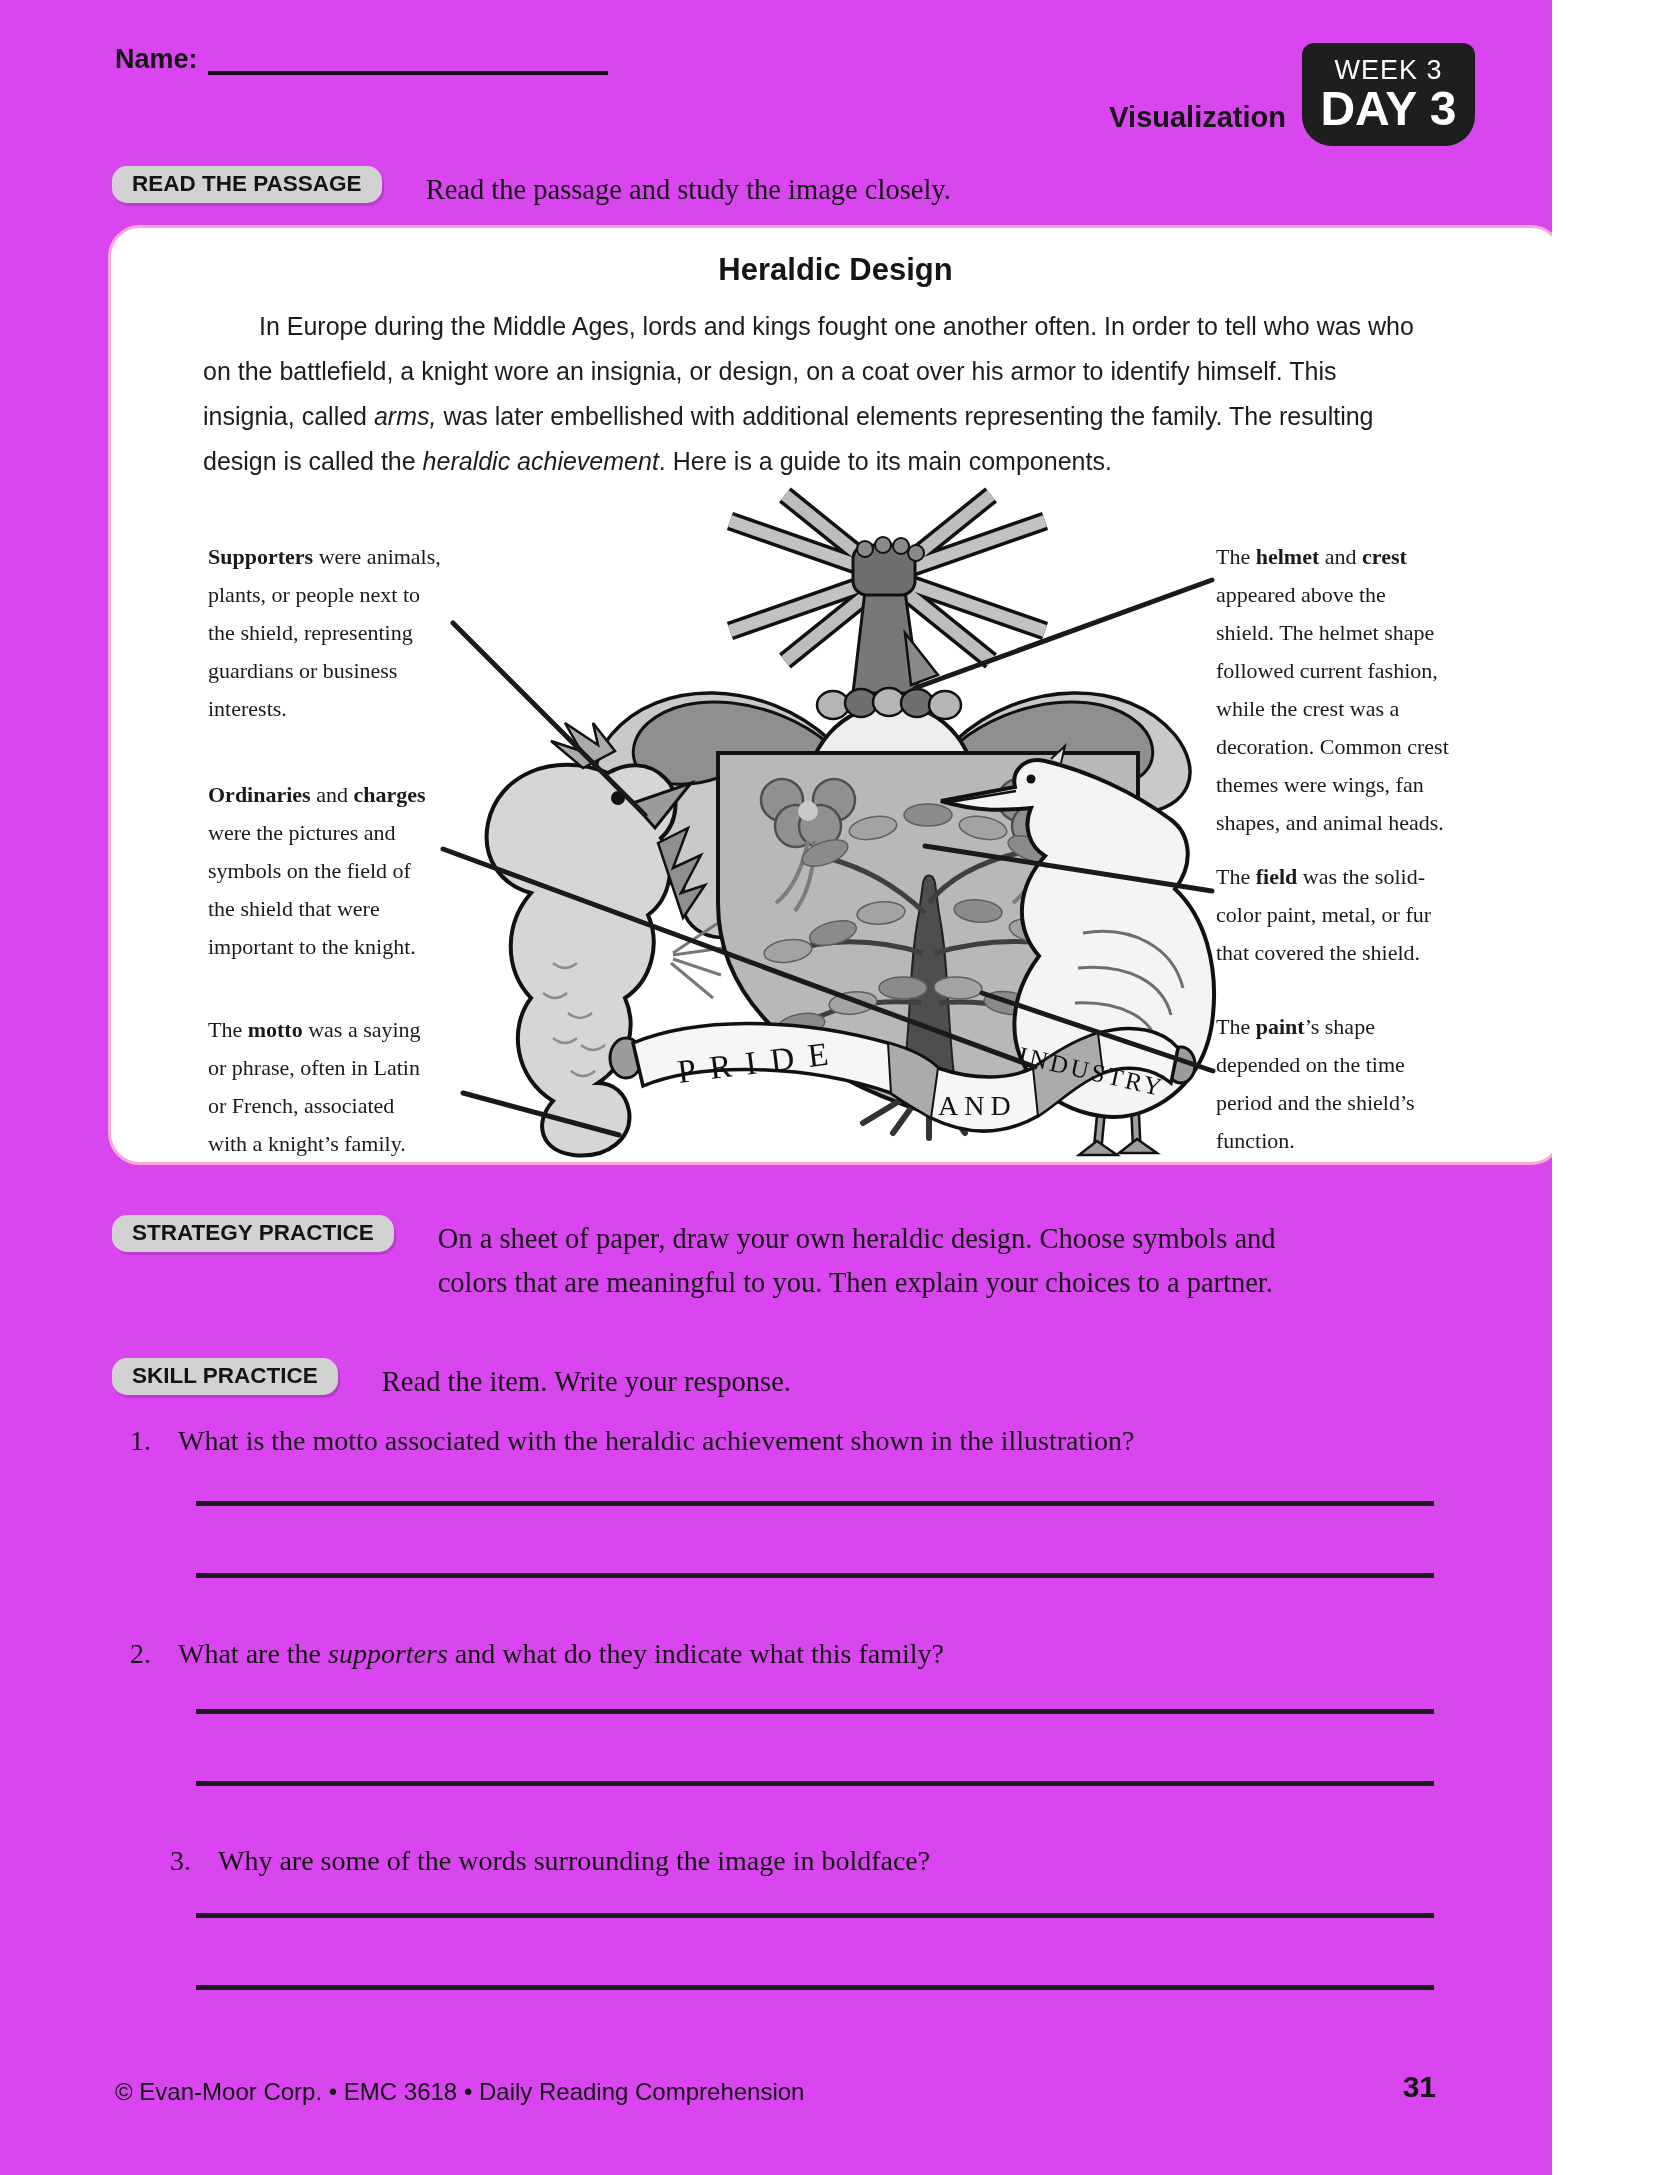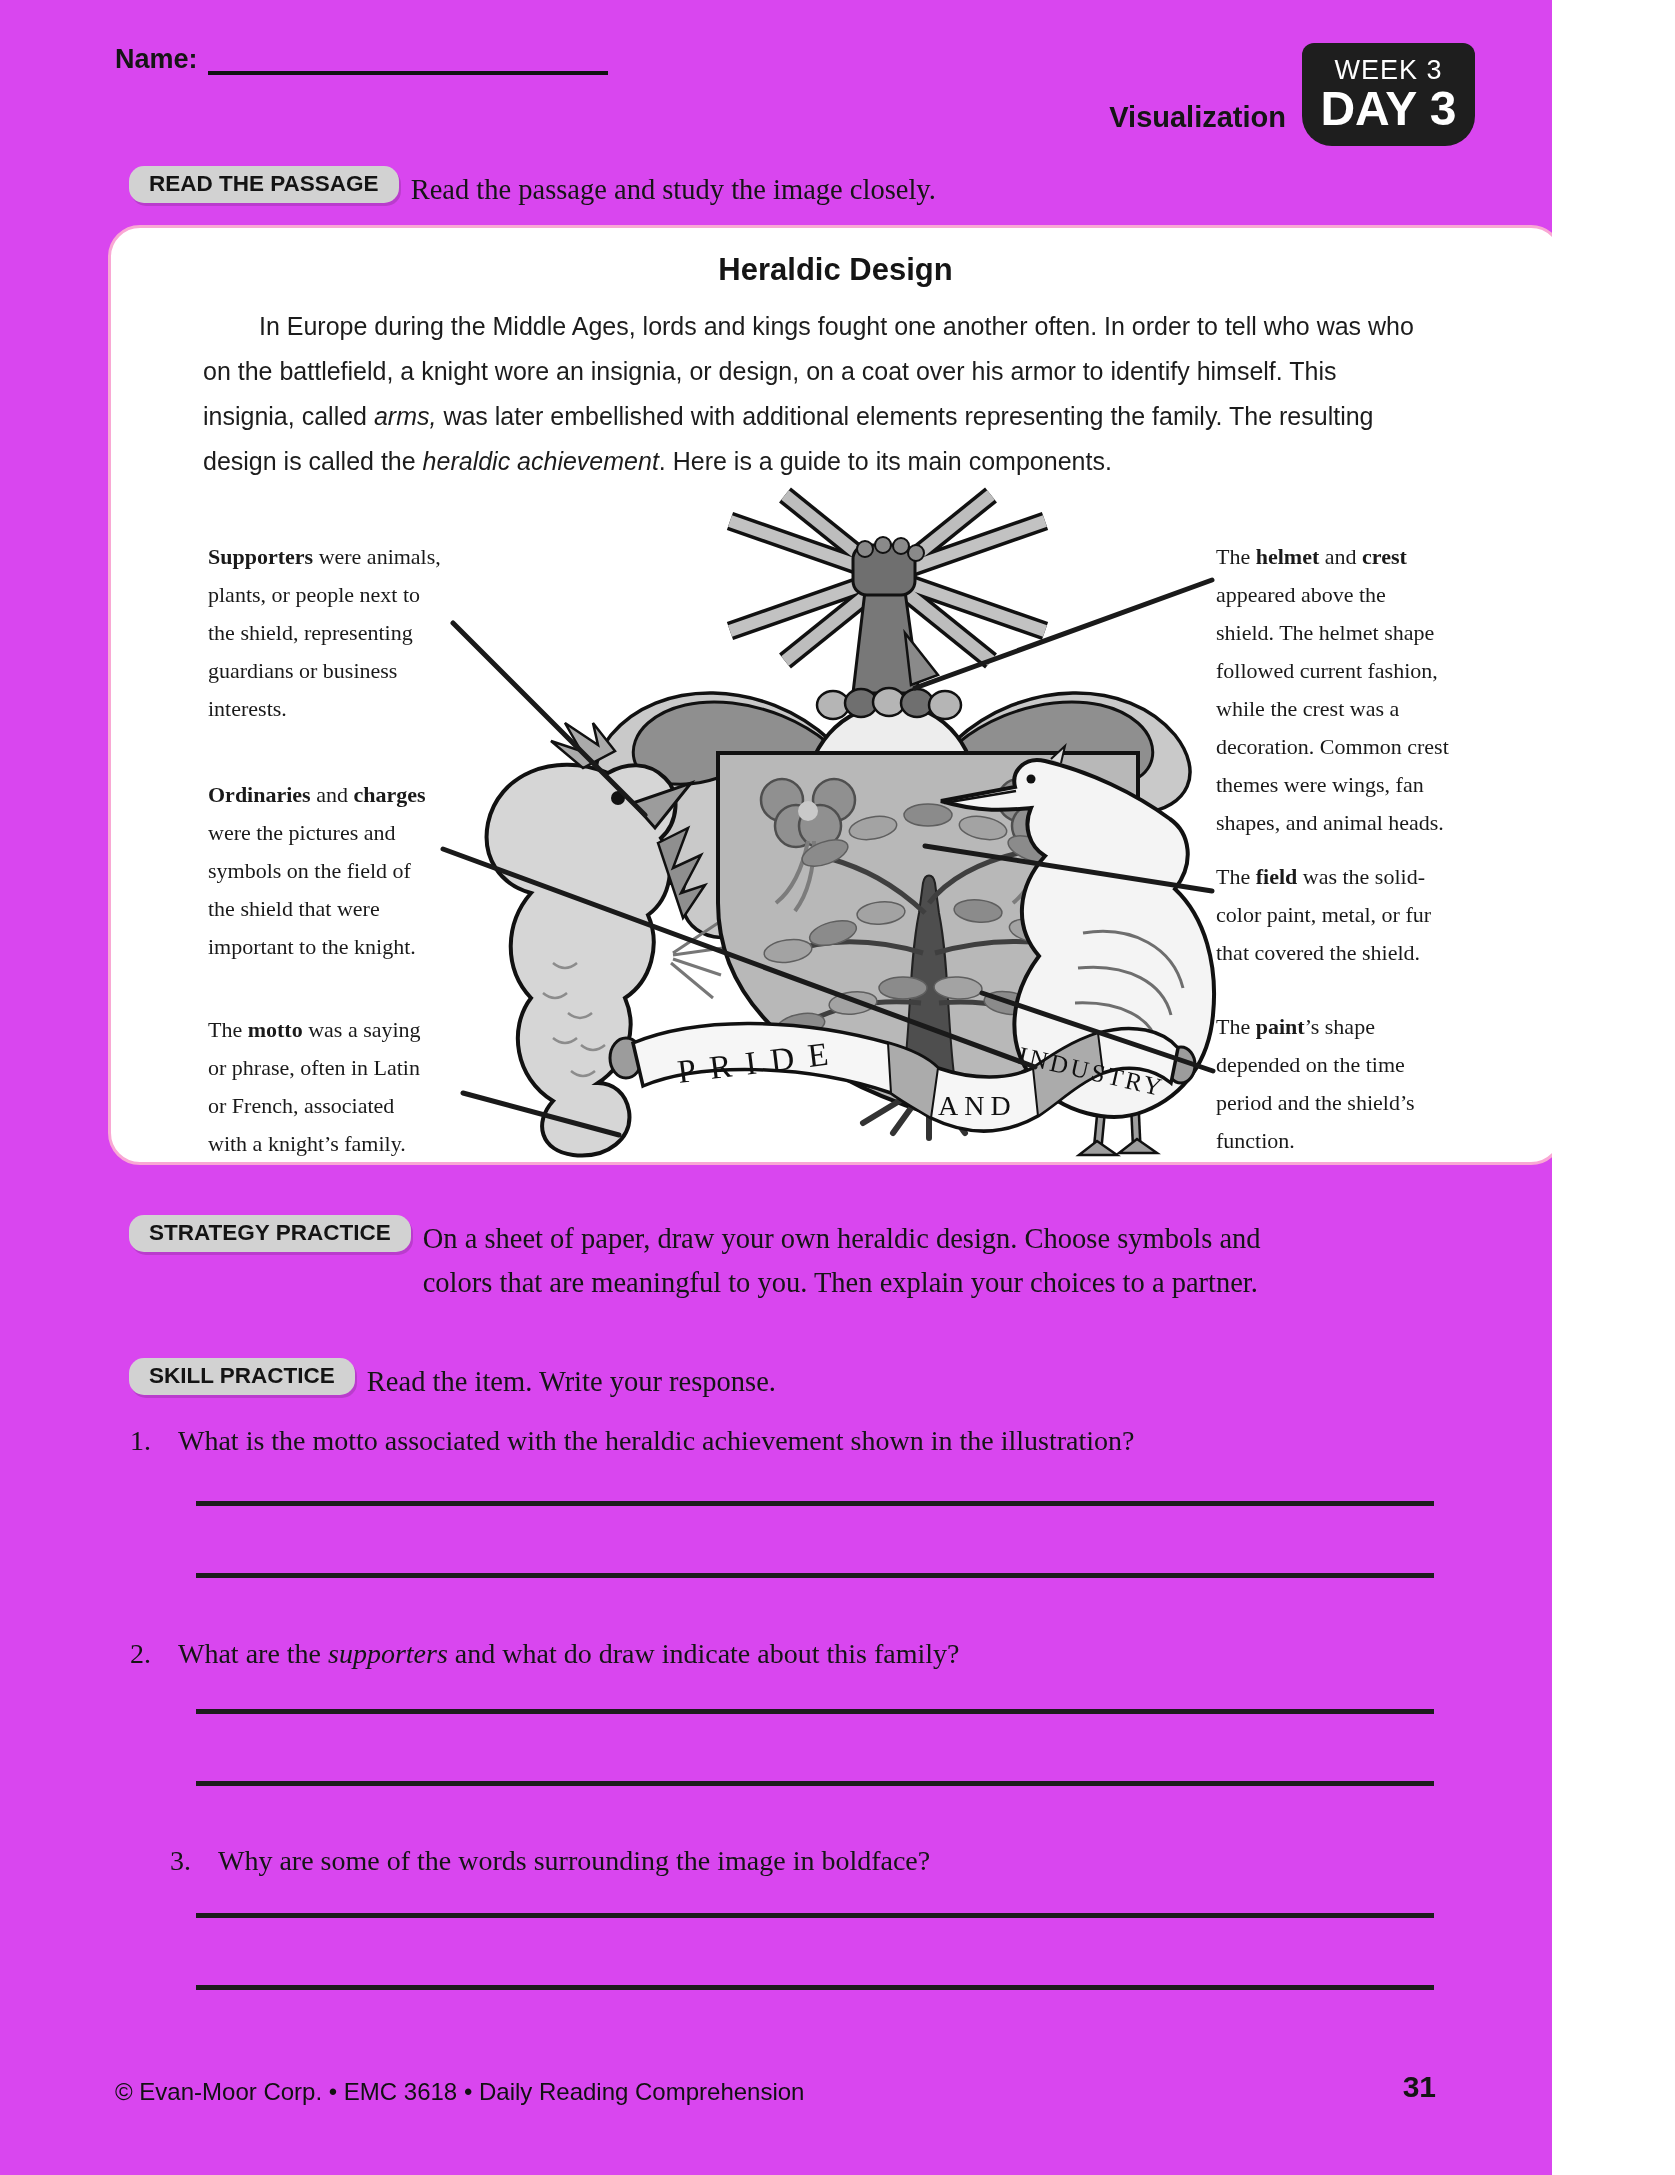--- a/index.html
+++ b/index.html
@@ -10,21 +10,21 @@
   .name-row { position:absolute; left:115px; top:44px; font-size:27px; font-weight:bold; }
   .name-line { display:inline-block; width:400px; height:30px; border-bottom:4px solid #111; margin-left:10px; vertical-align:bottom; }
   .vis-group { position:absolute; top:43px; right:77px; display:flex; align-items:flex-end; gap:16px; }
   .vis-label { font-size:29px; font-weight:bold; margin-bottom:12px; }
   .week-badge { width:173px; background:#1e1e1e; color:#fff; text-align:center;
                 border-radius:12px 12px 30px 30px; padding:12px 0 14px; }
   .week-badge .week { font-size:27px; font-weight:normal; letter-spacing:1px; }
   .week-badge .day  { font-size:48px; font-weight:bold; line-height:46px; }
 
   
-  .section-row { position:absolute; left:129px; display:flex; gap:12px; align-items:flex-start; }
+  .section-row { position:absolute; left:112px; display:flex; gap:44px; align-items:flex-start; }
   .pill { background:#d2d2d2; border-radius:15px; padding:5px 20px 6px; font-weight:bold;
           font-size:22.5px; color:#141414; white-space:nowrap; box-shadow:2px 3px 0 rgba(0,0,0,0.14); }
   .serif-text { font-family:"Liberation Serif", serif; font-size:28.5px; line-height:44px; padding-top:2px; white-space:pre-line; }
 
   
   .passage-box { position:absolute; left:108px; top:225px; width:1455px; height:940px;
                  border:3px solid #f9a8d4; border-radius:32px; background:#fff; }
   .passage-title { text-align:center; margin-top:24px; font-size:31px; font-weight:bold; }
   .passage-body { position:absolute; left:92px; top:76px; width:1375px; font-size:25px;
                   line-height:45px; text-indent:56px; white-space:pre-line; color:#1c1c1c; }
@@ -256,21 +256,21 @@
     <span class="serif-text">Read the item. Write your response.</span>
   </div>
 
   <div class="question" style="top:1425px;">
     <span class="q-num">1.</span><span><span>What is the motto associated with the heraldic achievement shown in the illustration?</span></span>
   </div>
   <div class="answer-line" style="top:1501px;"></div>
   <div class="answer-line" style="top:1573px;"></div>
 
   <div class="question" style="top:1638px;">
-    <span class="q-num">2.</span><span><span>What are the </span><span class="i">supporters</span><span> and what do draw indicate about this family?</span></span>
+    <span class="q-num">2.</span><span><span>What are the </span><span class="i">supporters</span><span> and what do they indicate what this family?</span></span>
   </div>
   <div class="answer-line" style="top:1709px;"></div>
   <div class="answer-line" style="top:1781px;"></div>
 
   <div class="question" style="top:1845px;margin-left:40px;">
     <span class="q-num">3.</span><span><span>Why are some of the words surrounding the image in boldface?</span></span>
   </div>
   <div class="answer-line" style="top:1913px;"></div>
   <div class="answer-line" style="top:1985px;"></div>
 

